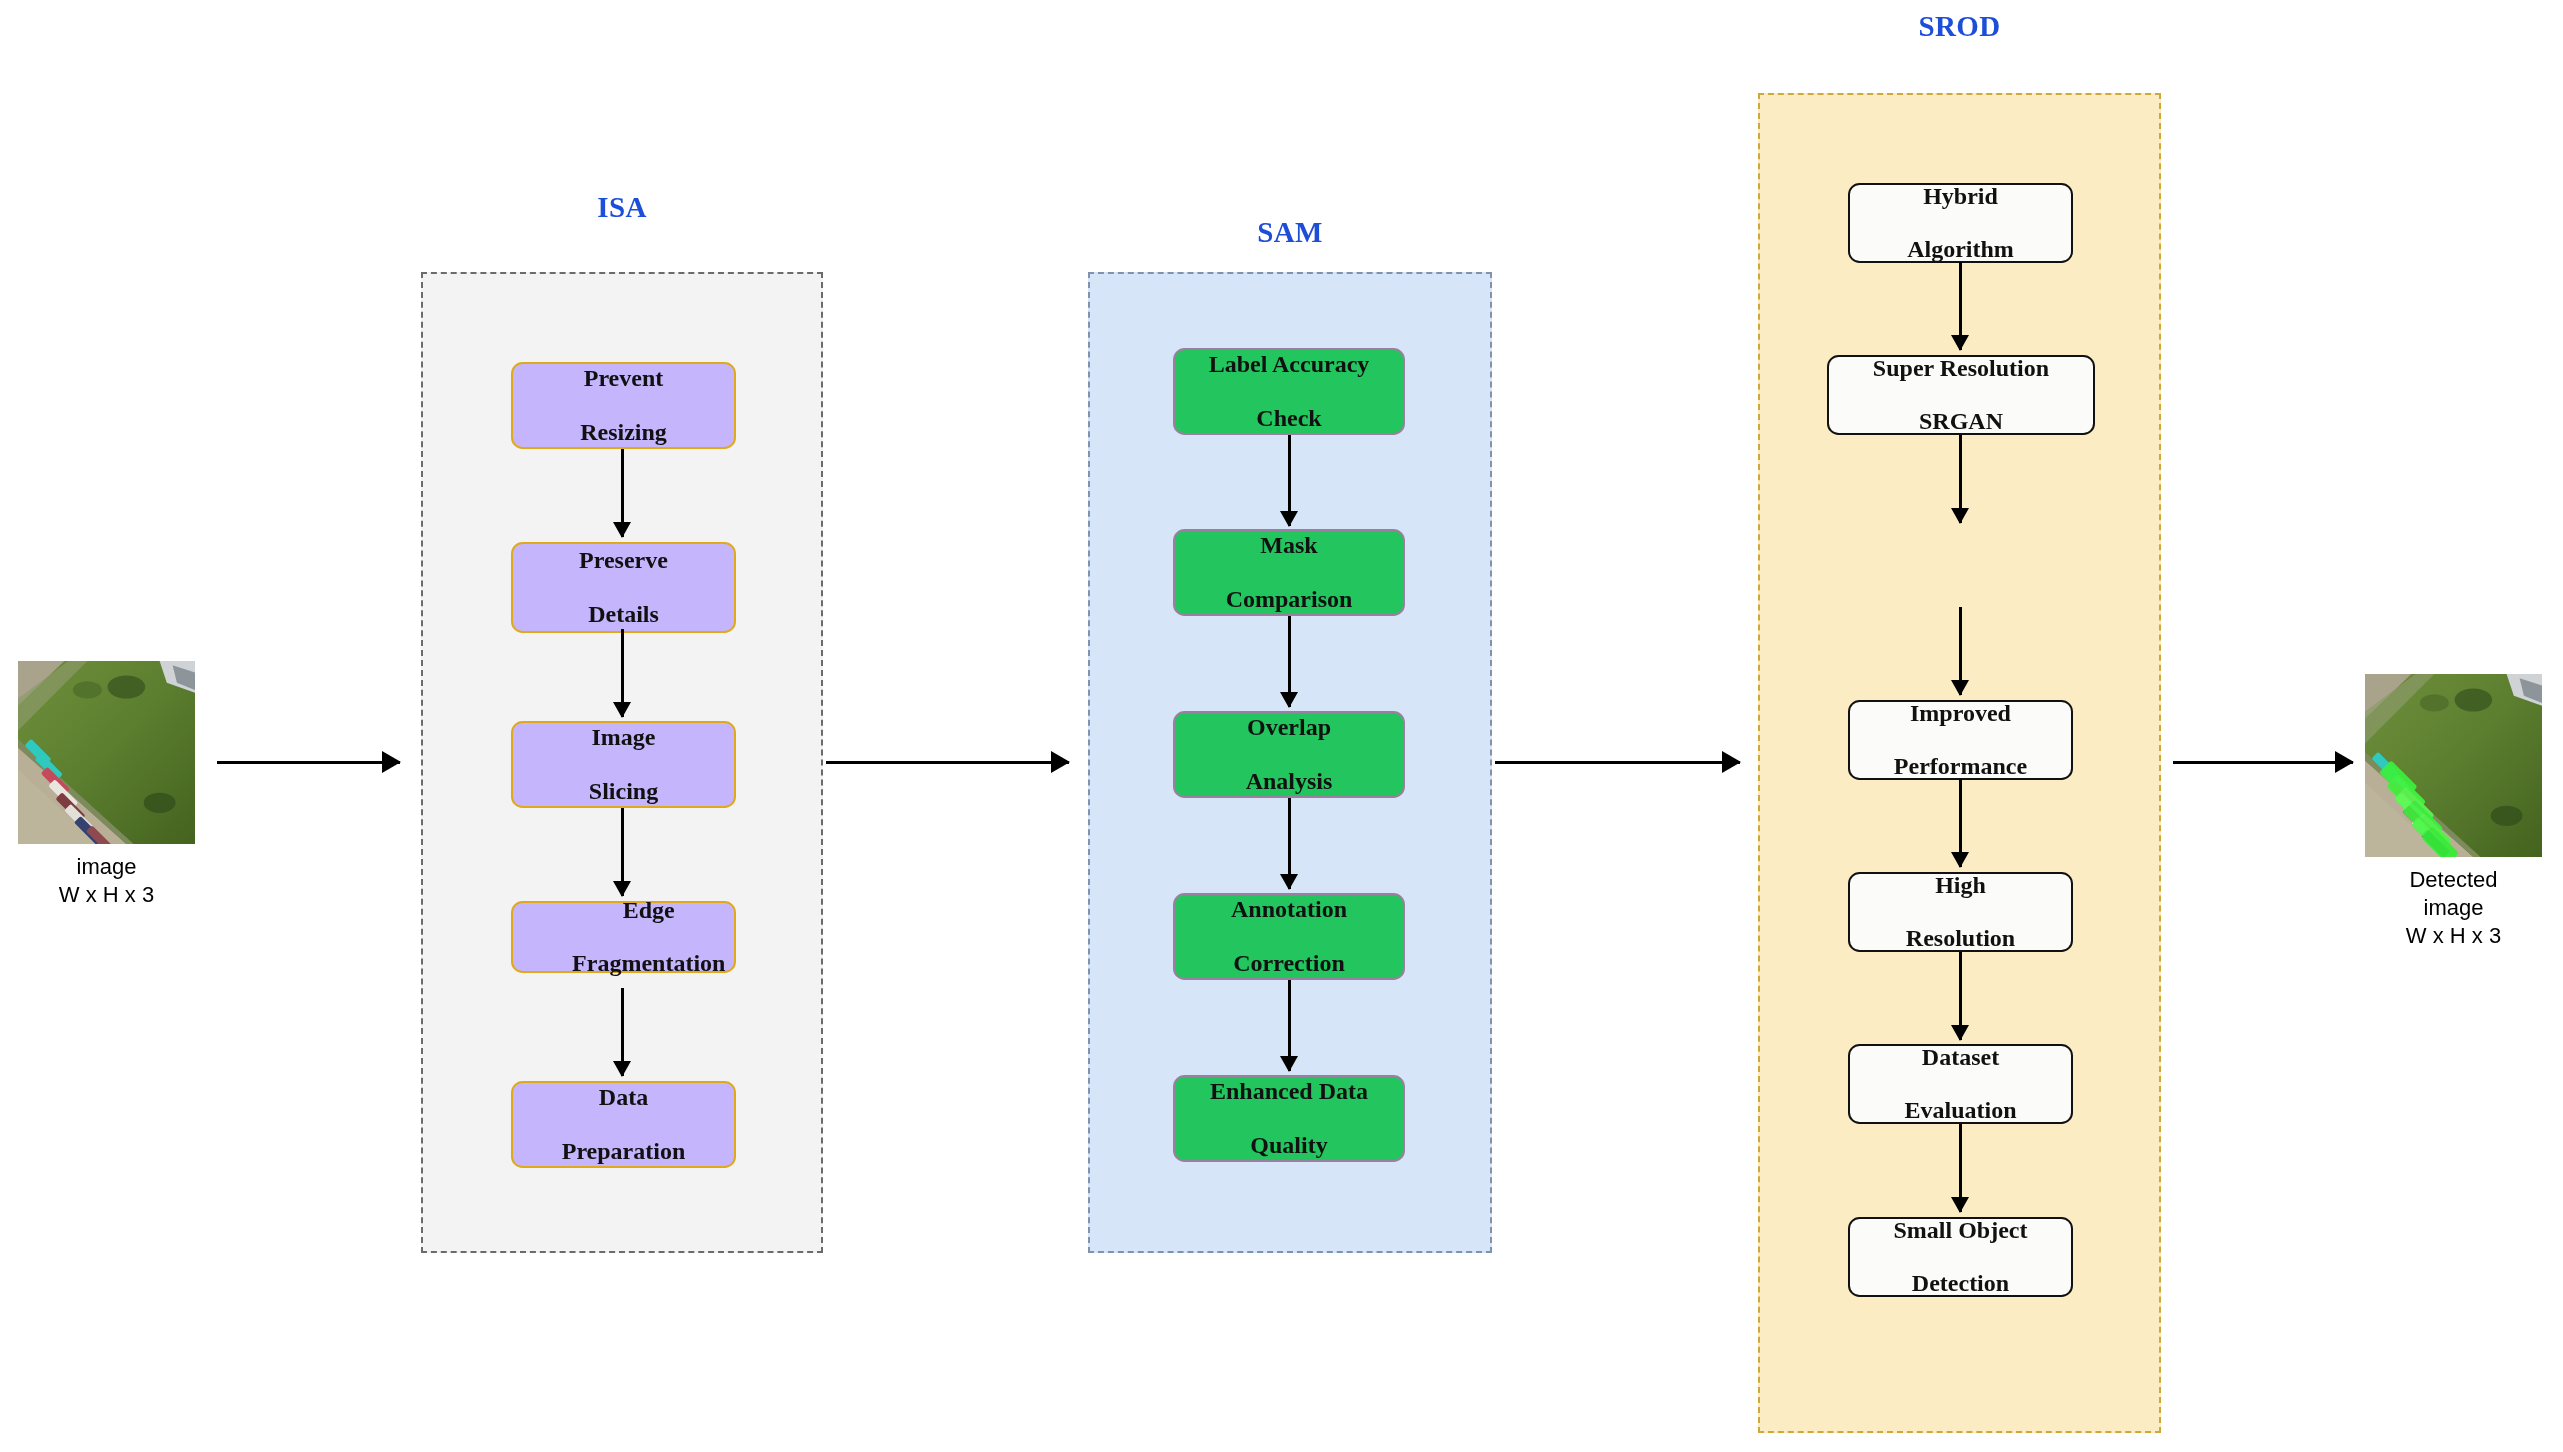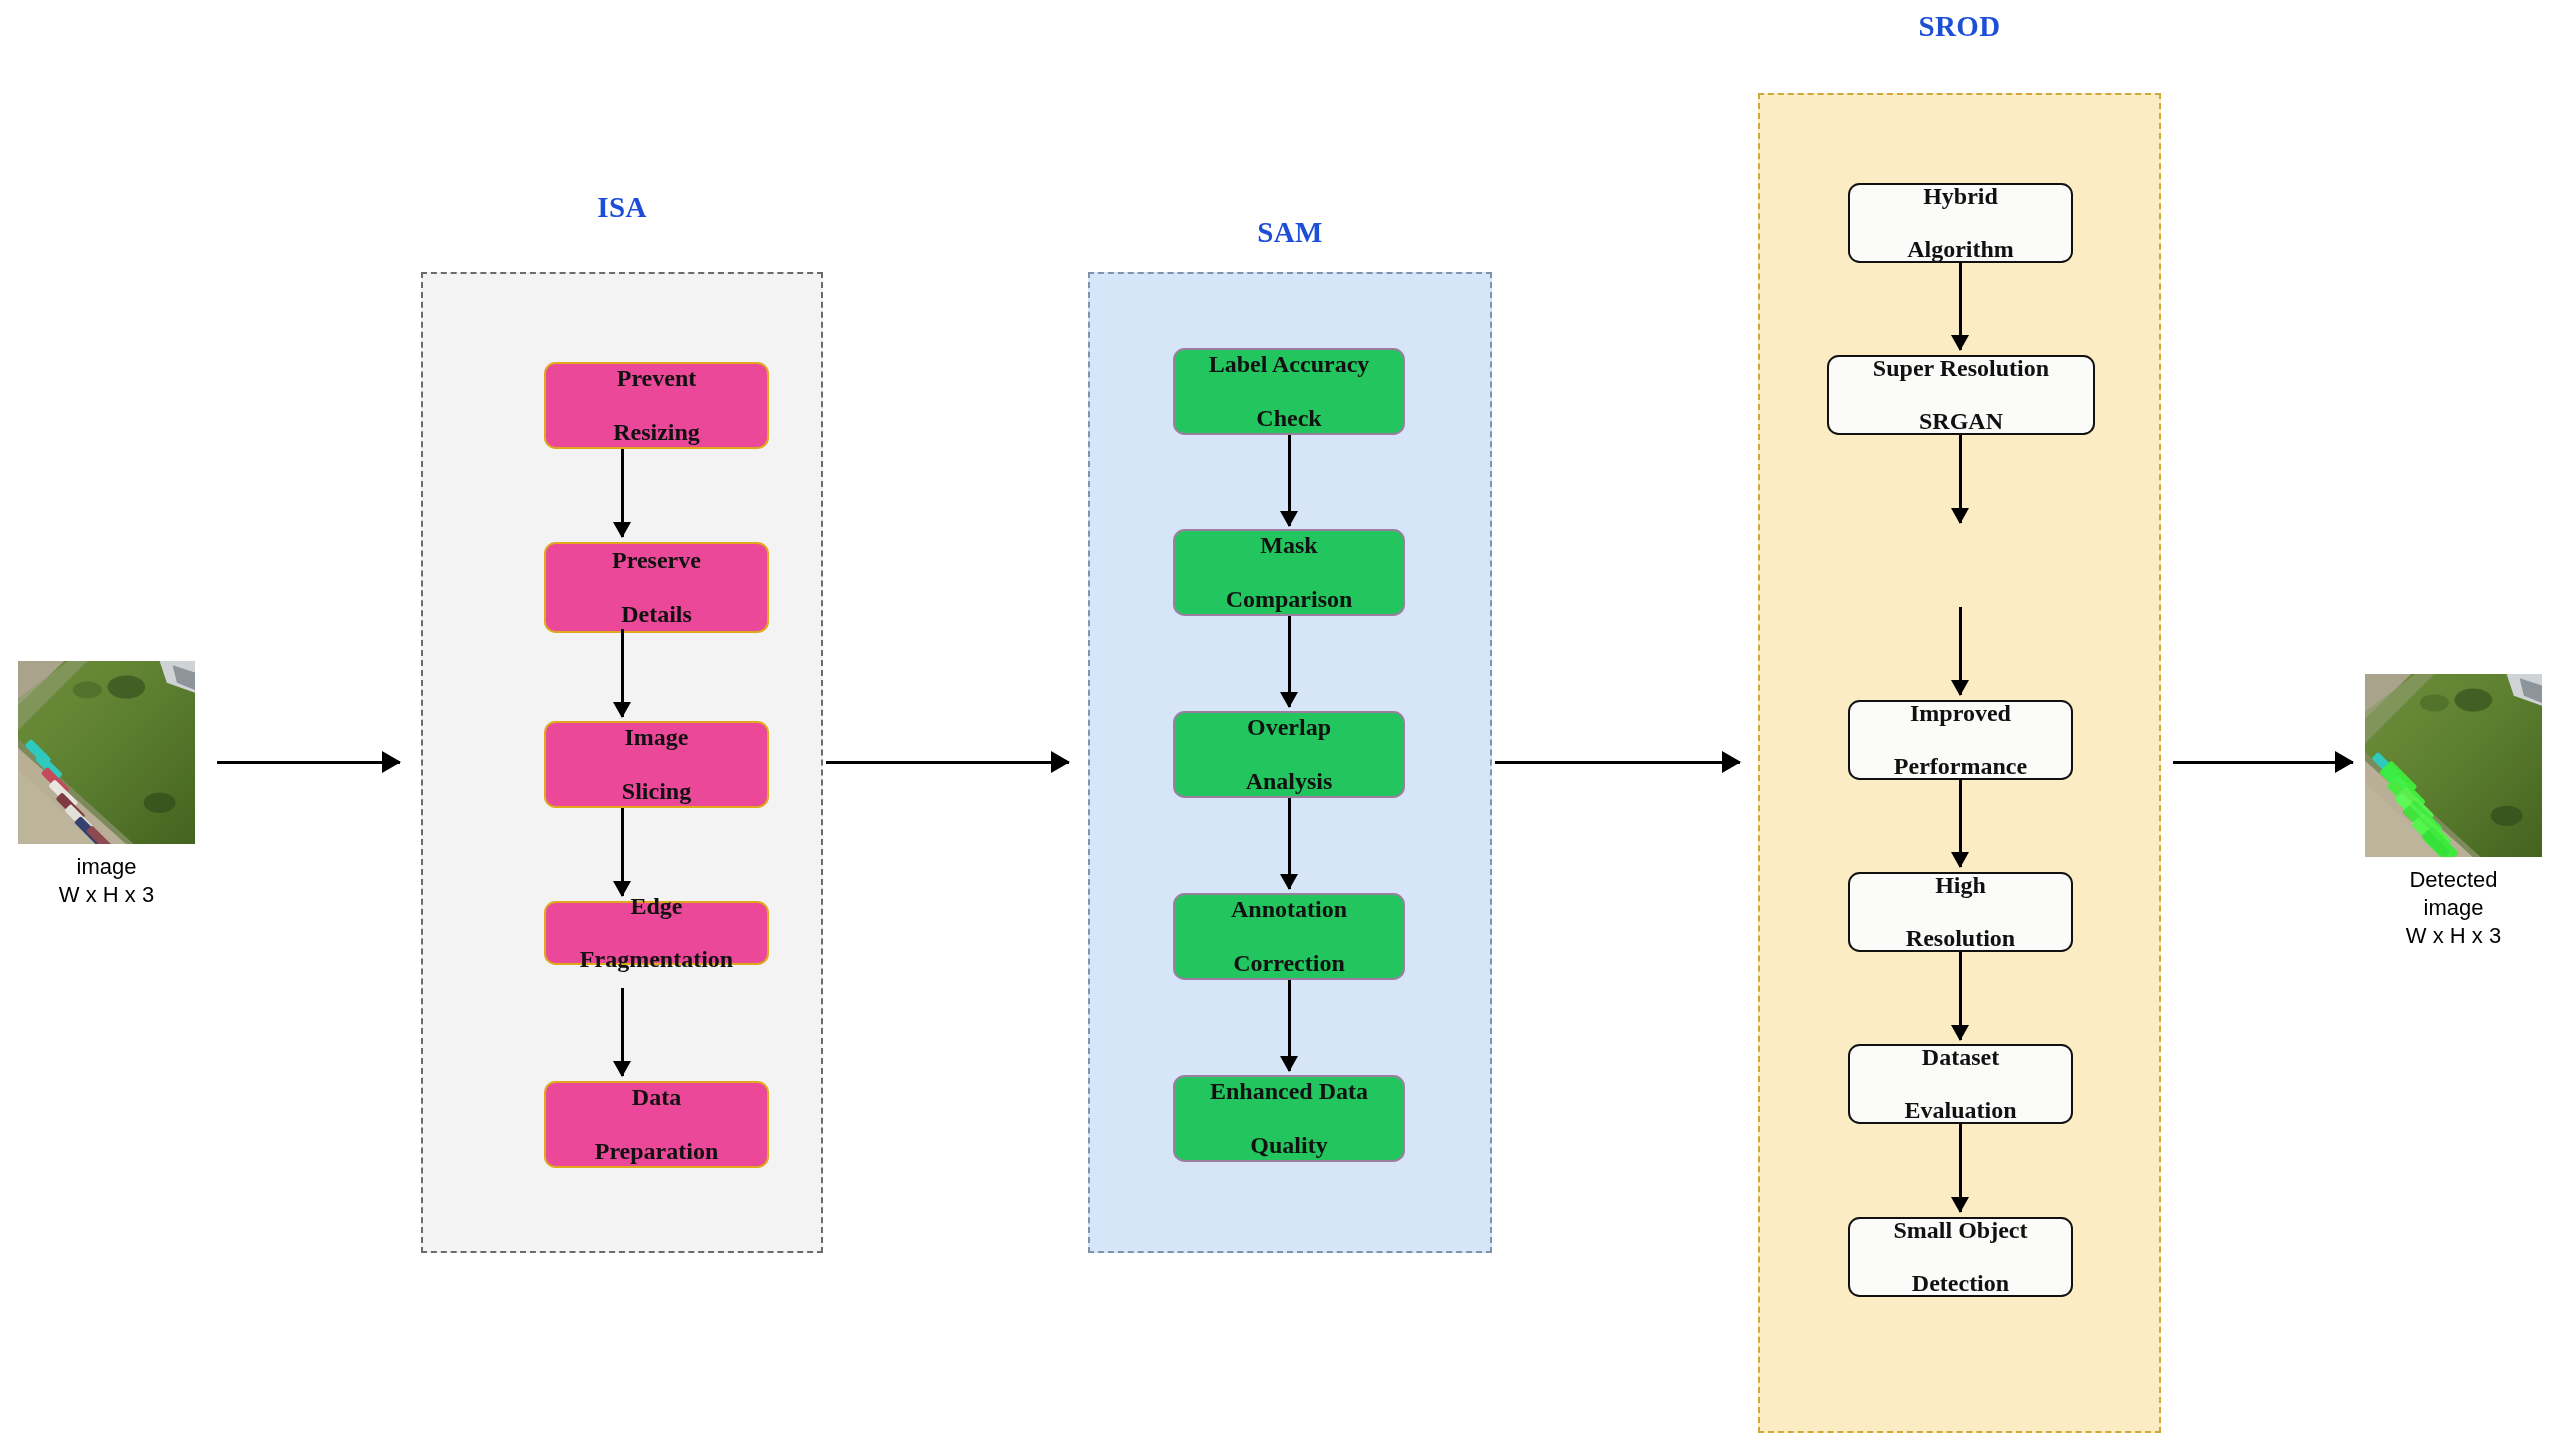--- a/index.html
+++ b/index.html
@@ -15,21 +15,21 @@
   .group{position:absolute;box-sizing:border-box;}
   .group-isa {background:#f3f3f3;border:2.2px dashed #6b6b6b;}
   .group-sam {background:#d6e5f7;border:2.2px dashed #7f93ad;}
   .group-srod{background:#fcecc4;border:2.2px dashed #cfa83a;}
 
   
   .pbox{position:absolute;box-sizing:border-box;display:flex;align-items:center;
         justify-content:center;text-align:center;font-weight:bold;color:#111;
         line-height:1.12;}
   .pbox span{display:block;padding:0 4.3px;}
-  .pbox-isa {background:#ec4899;border:2.2px solid #e0a91c;border-radius:11.6px;font-size:24px;margin-left:33px;}
+  .pbox-isa {background:#c4b5fd;border:2.2px solid #e0a91c;border-radius:11.6px;font-size:24px;}
   .pbox-sam {background:#22c55e;border:2.2px solid #9c7fa0;border-radius:11.6px;font-size:24px;}
   .pbox-srod{background:#fbfbf9;border:2.2px solid #111111;border-radius:11.6px;font-size:24px;}
 
   
   .v-arrow{position:absolute;width:2.9px;background:#000;}
   .v-arrow::after{content:"";position:absolute;left:50%;bottom:-1.4px;
       transform:translateX(-50%);width:0;height:0;
       border-left:9.4px solid transparent;border-right:9.4px solid transparent;
       border-top:16px solid #000;}
   .h-arrow{position:absolute;height:2.9px;background:#000;}
@@ -109,21 +109,21 @@
           <span>Details</span></span>
   </div>
   <div class="v-arrow" style="left:621px;top:629px;height:88px;"></div>
 
   <div class="pbox pbox-isa" style="left:511px;top:721px;width:225px;height:87px;">
     <span><span>Image</span><br>
           <span>Slicing</span></span>
   </div>
   <div class="v-arrow" style="left:621px;top:808px;height:88px;"></div>
 
-  <div class="pbox pbox-isa" style="left:511px;top:901px;width:225px;height:64px;">
+  <div class="pbox pbox-isa" style="left:511px;top:901px;width:225px;height:72px;justify-content:flex-end;">
     <span><span>Edge</span><br>
           <span>Fragmentation</span></span>
   </div>
   <div class="v-arrow" style="left:621px;top:988px;height:88px;"></div>
 
   <div class="pbox pbox-isa" style="left:511px;top:1081px;width:225px;height:87px;text-align:center;">
     <span><span>Data</span><br>
           <span>Preparation</span></span>
   </div>
 

